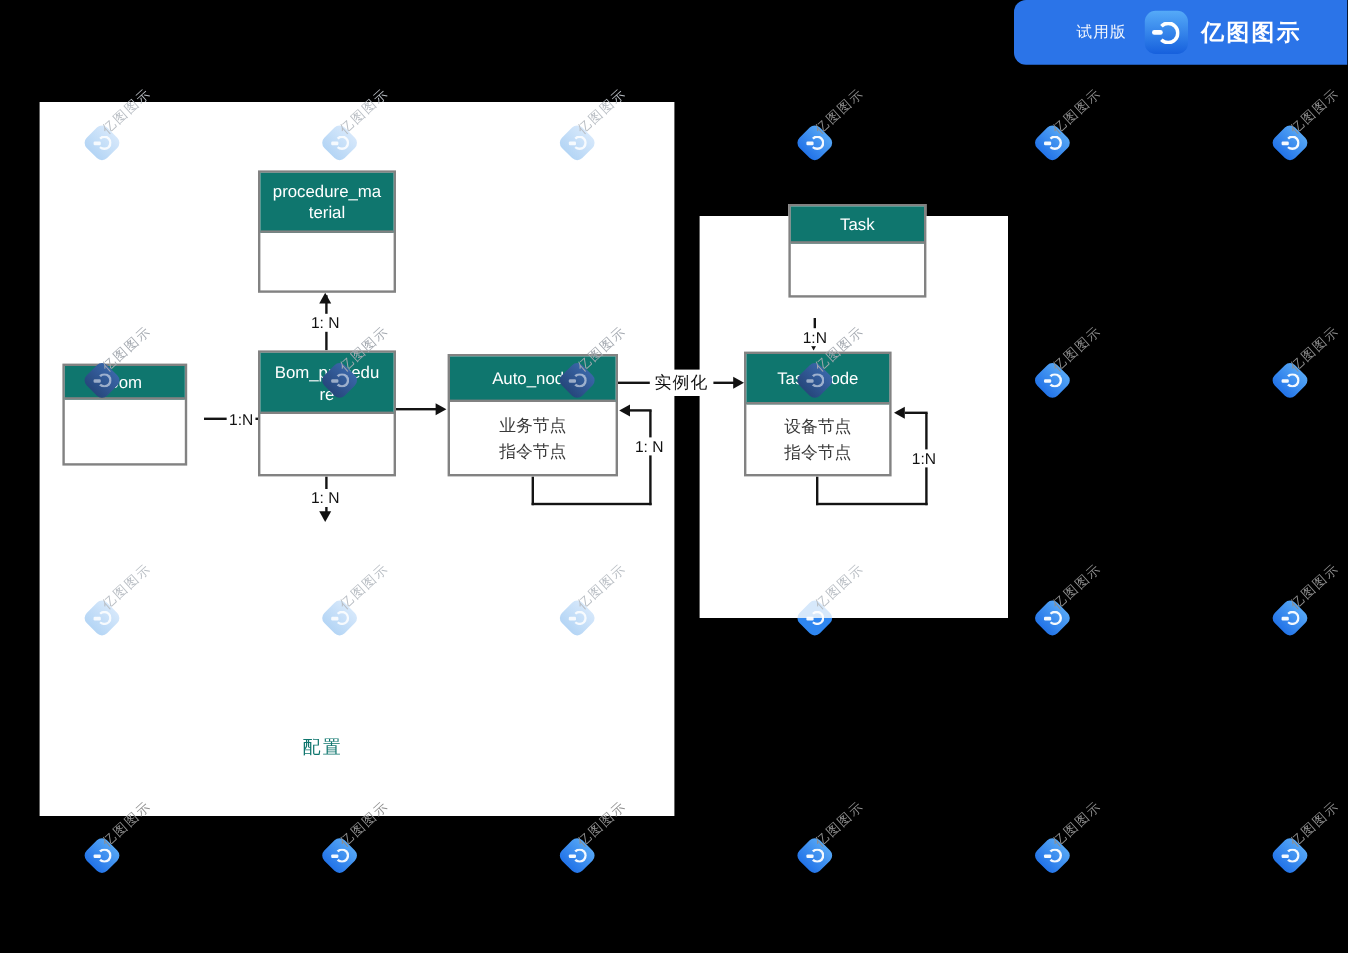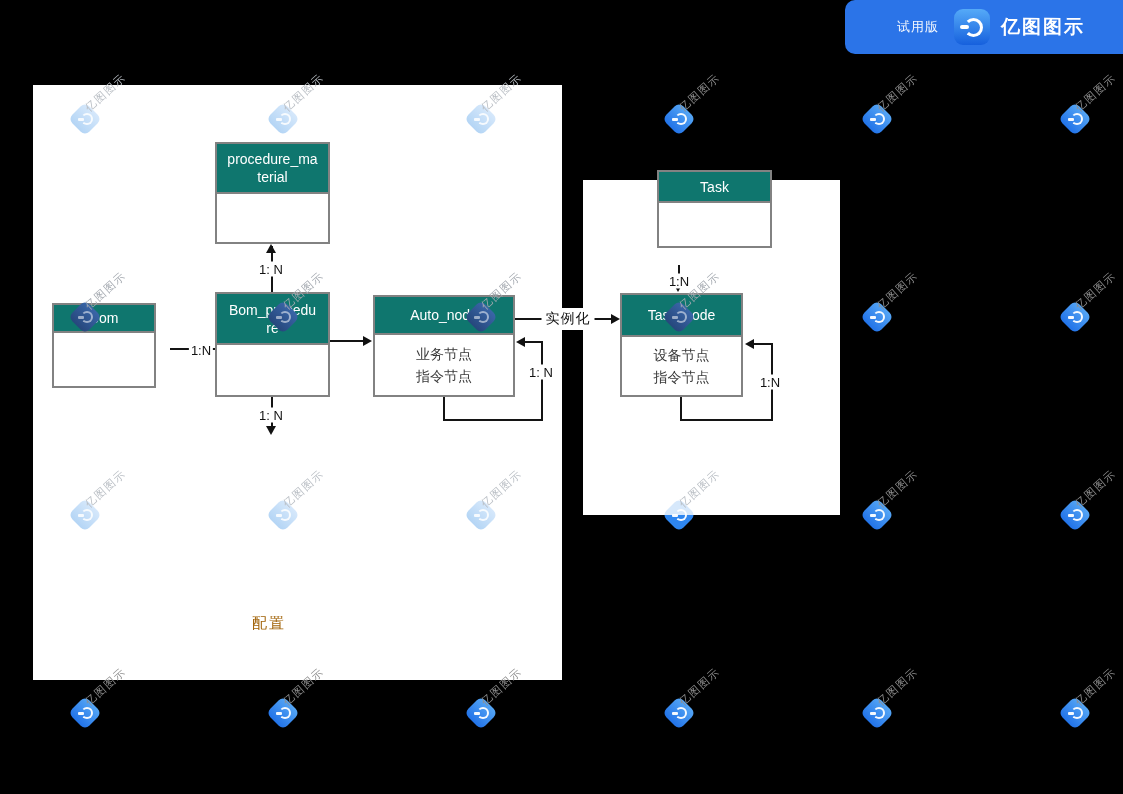--- a/index.html
+++ b/index.html
@@ -15,21 +15,21 @@
   #logo-tile .ring{position:absolute;left:10px;top:9px;width:13px;height:13px;border:3.5px solid #fff;
                    border-radius:50%;border-left-color:transparent;}
   #logo-tile .dash{position:absolute;left:6px;top:16px;width:9px;height:3.5px;background:#fff;border-radius:2px;}
   #banner .brand{margin-left:11px;font-size:19px;font-weight:bold;color:#fff;letter-spacing:2px;}
 
   
   .region{position:absolute;background:#fff;}
   #region-config{left:33px;top:85px;width:529px;height:595px;}
   #region-task{left:583px;top:180px;width:257px;height:335px;}
   #region-config-label{position:absolute;left:269px;top:623px;transform:translate(-50%,-50%);
-                       font-size:15px;color:#a16207;letter-spacing:2px;}
+                       font-size:15px;color:#0f766e;letter-spacing:2px;}
 
   
   .entity{position:absolute;border:2px solid #828282;box-sizing:border-box;background:#fff;}
   .e-head{background:#0f766e;color:#fff;font-size:14px;line-height:18px;display:flex;
           align-items:center;justify-content:center;text-align:center;white-space:pre-line;
           border-bottom:2px solid #828282;box-sizing:border-box;}
   .e-body{display:flex;align-items:center;justify-content:center;text-align:center;
           white-space:pre-line;font-size:14px;line-height:22px;color:#3a3a3a;}
   #e-pm {left:215px;top:142px;width:115px;height:102px;} #e-pm  .e-head{height:50px;}
   #e-bom{left:52px; top:303px;width:104px;height:85px;}  #e-bom .e-head{height:28px;}

